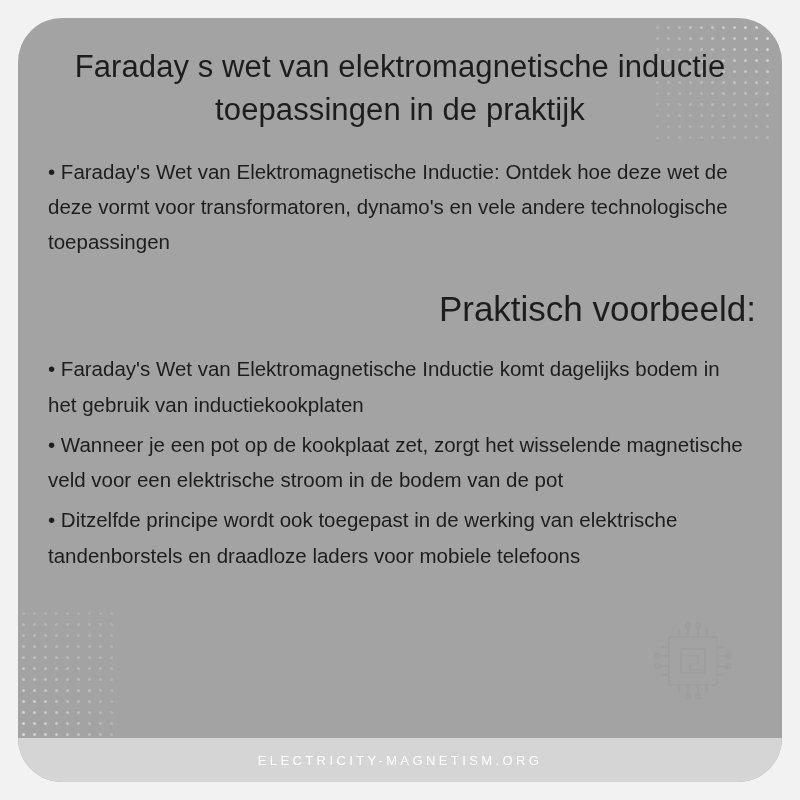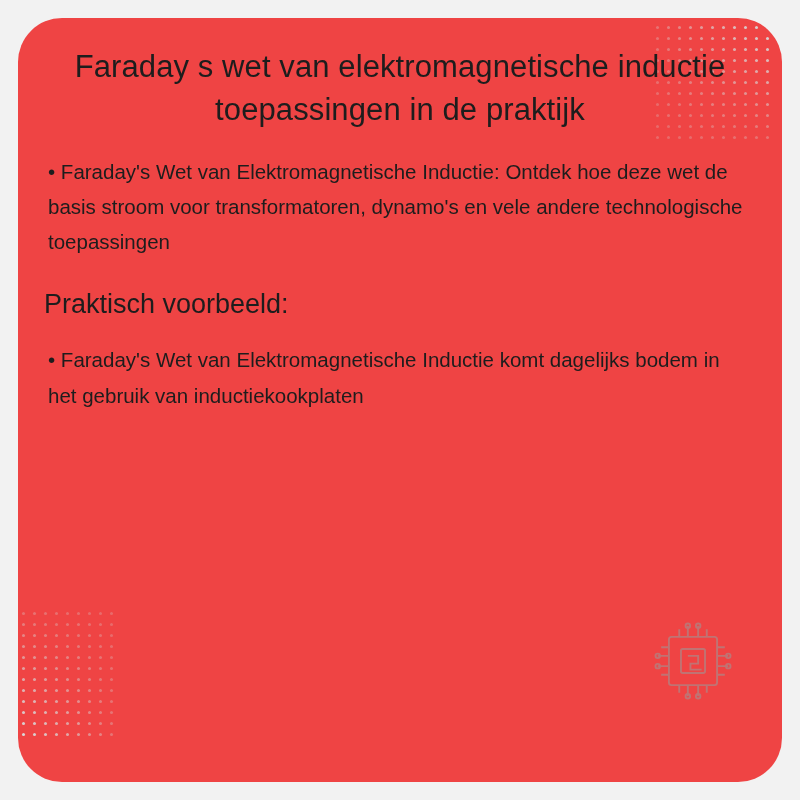--- a/index.html
+++ b/index.html
@@ -22,21 +22,21 @@
     overflow: hidden;
   }
 
   
   .card {
     position: absolute;
     left: 18px;
     top: 18px;
     width: 764px;
     height: 764px;
-    background: #ef4444;
+    background: #a3a3a3;
     border-radius: 44px;
     overflow: hidden;
   }
 
   
   .dots {
     position: absolute;
     pointer-events: none;
   }
   .dots i {
@@ -72,23 +72,23 @@
   .intro {
     margin: 22px 4px 0 4px;
     font-size: 20.5px;
     line-height: 1.72;
     color: #1d1d1d;
     text-align: left;
   }
 
   .subtitle {
     margin: 30px 0 0 0;
-    font-size: 27px;
+    font-size: 35px;
     font-weight: normal;
-    text-align: left;
+    text-align: right;
     color: #1d1d1d;
   }
 
   .bullets {
     margin: 22px 4px 0 4px;
     font-size: 20.5px;
     line-height: 1.74;
     color: #1d1d1d;
   }
   .bullets p {
@@ -360,26 +360,28 @@
         <i style="left: 44px; top: 121px; opacity: 0.67;"></i>
         <i style="left: 55px; top: 121px; opacity: 0.58;"></i>
         <i style="left: 66px; top: 121px; opacity: 0.5;"></i>
         <i style="left: 77px; top: 121px; opacity: 0.42;"></i>
         <i style="left: 88px; top: 121px; opacity: 0.33;"></i>
       </div>
 
     <div class="content">
       <h1 class="title">Faraday s wet van elektromagnetische inductie toepassingen in de praktijk</h1>
 
-      <p class="intro">• Faraday's Wet van Elektromagnetische Inductie: Ontdek hoe deze wet de basis stroom voor transformatoren, dynamo's en vele andere technologische toepassingen</p>
+      <p class="intro">• Faraday's Wet van Elektromagnetische Inductie: Ontdek hoe deze wet de deze vormt voor transformatoren, dynamo's en vele andere technologische toepassingen</p>
 
       <h2 class="subtitle">Praktisch voorbeeld:</h2>
 
       <div class="bullets">
         <p>• Faraday's Wet van Elektromagnetische Inductie komt dagelijks bodem in het gebruik van inductiekookplaten</p>
+        <p>• Wanneer je een pot op de kookplaat zet, zorgt het wisselende magnetische veld voor een elektrische stroom in de bodem van de pot</p>
+        <p>• Ditzelfde principe wordt ook toegepast in de werking van elektrische tandenborstels en draadloze laders voor mobiele telefoons</p>
       </div>
     </div>
 
     <div class="chip-icon">
       <svg viewBox="0 0 100 100" width="86" height="86" fill="none" stroke="#9a9a9a" stroke-width="2.2">
         <rect x="22" y="22" width="56" height="56" rx="3"></rect>
         <rect x="36" y="36" width="28" height="28" rx="2"></rect>
         <path d="M44 44 h12 v9 h-9 v7 h13"></path>
         <path d="M34 22 v-9 M44 22 v-13 M56 22 v-13 M66 22 v-9"></path>
         <path d="M34 78 v9 M44 78 v13 M56 78 v13 M66 78 v9"></path>
@@ -389,15 +391,18 @@
         <circle cx="56" cy="9" r="2.6"></circle>
         <circle cx="44" cy="91" r="2.6"></circle>
         <circle cx="56" cy="91" r="2.6"></circle>
         <circle cx="9" cy="44" r="2.6"></circle>
         <circle cx="9" cy="56" r="2.6"></circle>
         <circle cx="91" cy="44" r="2.6"></circle>
         <circle cx="91" cy="56" r="2.6"></circle>
       </svg>
     </div>
 
+    <div class="footer">
+      <span>ELECTRICITY-MAGNETISM.ORG</span>
+    </div>
 
   </div>
 </div>
 
 </body></html>

